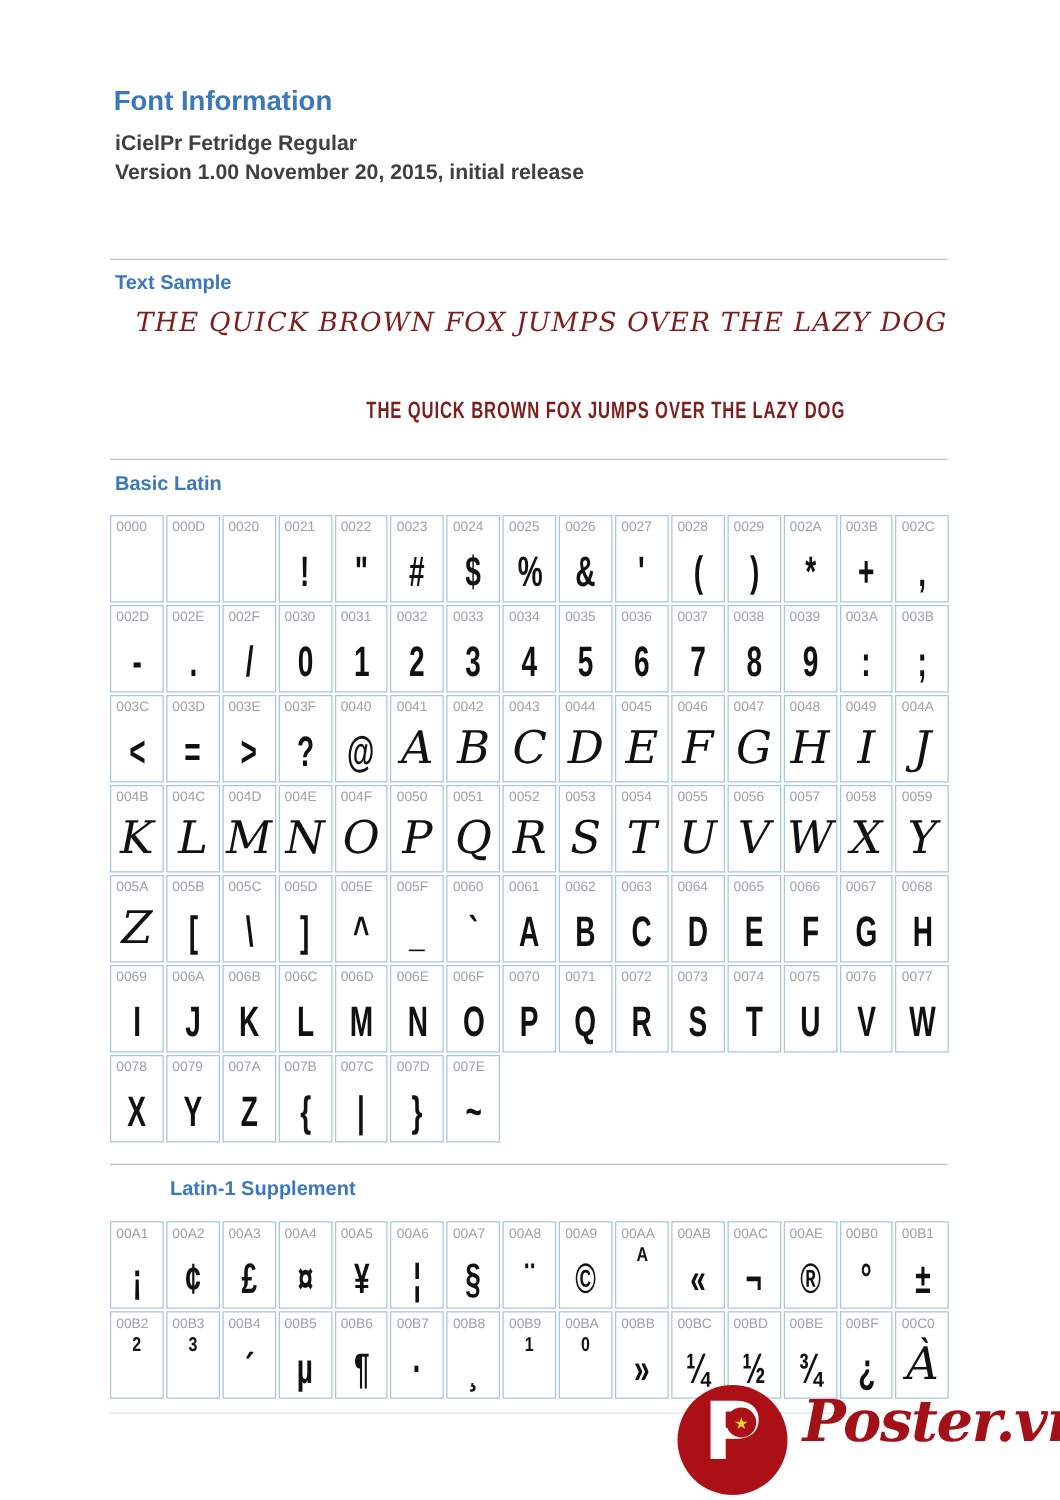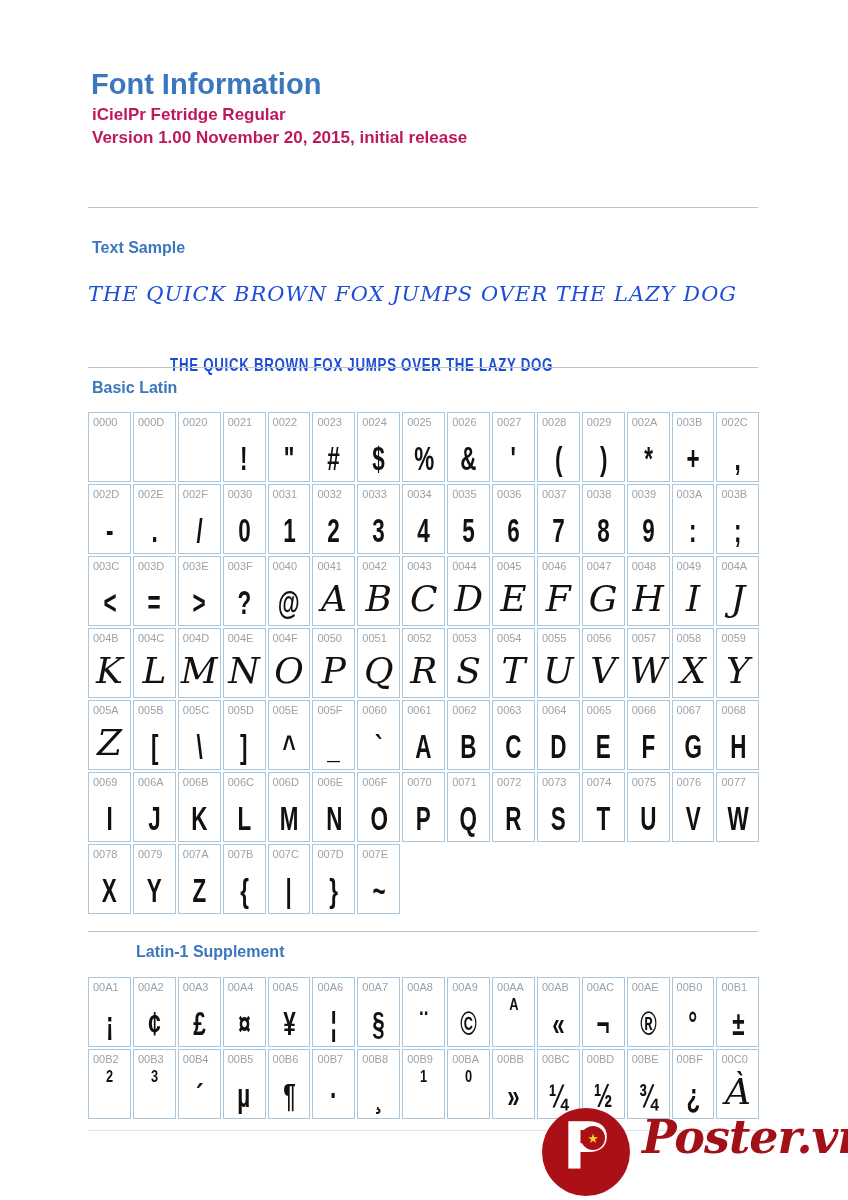--- a/index.html
+++ b/index.html
@@ -3,34 +3,34 @@
 <meta charset="utf-8">
 <style>
   html,body{margin:0;padding:0;}
   body{
     width:848px;height:1200px;position:relative;overflow:hidden;
     background:#ffffff;font-family:"Liberation Sans",sans-serif;
   }
   .abs{position:absolute;}
   
   .page-title{
-    left:91px;top:68px;font-size:29px;font-weight:bold;color:#3a77bd;
+    left:91px;top:68px;font-size:22px;font-weight:bold;color:#3a77bd;
     letter-spacing:0px;
   }
-  .meta{left:92px;top:103px;width:600px;font-size:17px;font-weight:bold;color:#be185d;line-height:23px;}
+  .meta{left:92px;top:103px;width:600px;font-size:17px;font-weight:bold;color:#404040;line-height:23px;}
   .meta div{white-space:nowrap;}
   
   .divider{left:88px;width:670px;height:0;border-top:1px solid #b7c2cb;}
   .d1{top:207px;} .d2{top:367px;} .d3{top:931px;}
   .cutline{left:88px;width:670px;height:0;border-top:1px solid #dbe2e8;top:1130px;}
   
   .sec-h{font-size:16px;font-weight:bold;color:#3a77bd;left:92px;}
-  .h-sample{top:218px;margin-top:21px;} .h-basic{top:379px;} .h-latin1{top:943px;margin-left:44px;}
+  .h-sample{top:218px;} .h-basic{top:379px;} .h-latin1{top:943px;margin-left:44px;}
   
-  .sample{left:88px;width:670px;text-align:left;color:#1d4ed8;margin-top:36px;}
+  .sample{left:88px;width:670px;text-align:right;color:#7f1d1d;}
   .sample-script{top:246px;font-family:"DejaVu Serif",serif;font-style:italic;font-size:21px;letter-spacing:1px;white-space:nowrap;}
   .sample-cond{top:318px;font-size:19px;font-weight:bold;white-space:nowrap;}
   .sample-cond .gx{display:inline-block;transform:scaleX(0.70);letter-spacing:1px;}
   
   .gtable{left:88px;display:flex;flex-direction:column;gap:2px;}
   .t-basic{top:412px;} .t-latin1{top:977px;}
   .grid-row{display:flex;flex-direction:row;gap:2px;}
   .cell{
     flex:0 0 42.9px;width:42.9px;height:70px;box-sizing:border-box;
     border:1px solid #a9c6dc;background:#ffffff;position:relative;

